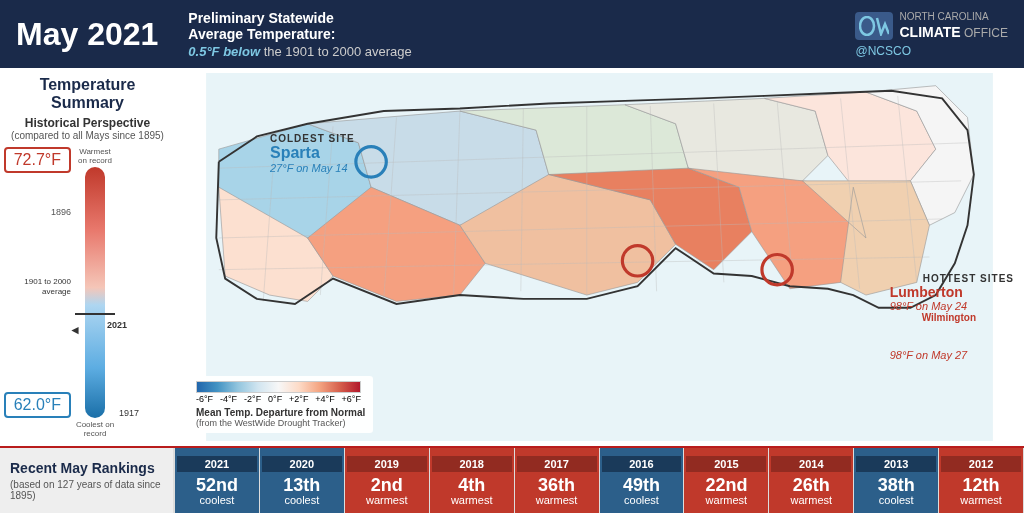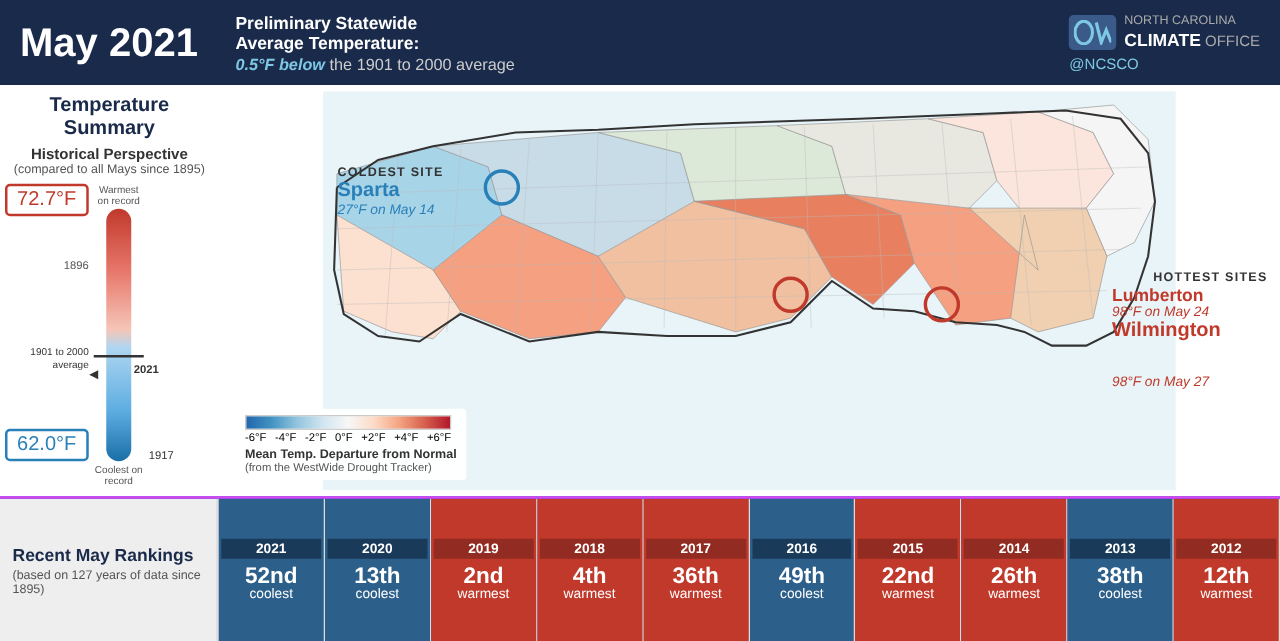--- a/index.html
+++ b/index.html
@@ -156,26 +156,26 @@
 
     
     .center-panel {
       flex: 1;
       position: relative;
       padding: 5px;
     }
 
     
     .rankings-row {
-      height: 116px;
+      height: 67px;
       flex-shrink: 0;
-      background: #1d4ed8;
+      background: #14532d;
       display: flex;
       align-items: stretch;
-      border-top: 2px solid #d946ef;
+      border-top: 2px solid #b91c1c;
       overflow: hidden;
     }
     .rankings-label {
       width: 175px;
       flex-shrink: 0;
       display: flex;
       flex-direction: column;
       justify-content: center;
       padding: 5px 10px;
       background: #eee;
@@ -370,21 +370,21 @@
         <div style="position:absolute; top:20px; left:90px;margin-top:40px;">
           <div style="font-size:10px; font-weight:bold; color:#333; letter-spacing:1px;">COLDEST SITE</div>
           <div style="font-size:16px; font-weight:bold; color:#2980b9;">Sparta</div>
           <div style="font-size:11px; color:#2980b9; font-style:italic;">27°F on May 14</div>
         </div>
 
         <div style="position:absolute; bottom:80px; right:5px; text-align:left;">
           <div style="font-size:10px; font-weight:bold; color:#333; letter-spacing:1px;padding-left:33px;">HOTTEST SITES</div>
           <div style="font-size:14px; font-weight:bold; color:#c0392b;">Lumberton</div>
           <div style="font-size:11px; color:#c0392b; font-style:italic;">98°F on May 24</div>
-          <div style="font-size:16px; font-weight:bold; color:#c0392b;">Wilmington</div>
+          <div style="font-size:10px; font-weight:bold; color:#c0392b;margin-left:32px;">Wilmington</div>
           <div style="font-size:11px; color:#c0392b; font-style:italic;margin-top:26px;">98°F on May 27</div>
         </div>
 
         <div style="position:absolute; bottom:8px; left:8px; background:rgba(255,255,255,0.92); padding:5px 8px; border-radius:3px;">
           <div style="width:165px; height:12px; background:linear-gradient(to right, #2166ac, #4393c3, #92c5de, #d1e5f0, #f7f7f7, #fddbc7, #f4a582, #d6604d, #b2182b); border:1px solid #ccc;"></div>
           <div style="display:flex; justify-content:space-between; width:165px; margin-top:1px;">
             <span style="font-size:9px;">-6°F</span>
             <span style="font-size:9px;">-4°F</span>
             <span style="font-size:9px;">-2°F</span>
             <span style="font-size:9px;">0°F</span>

